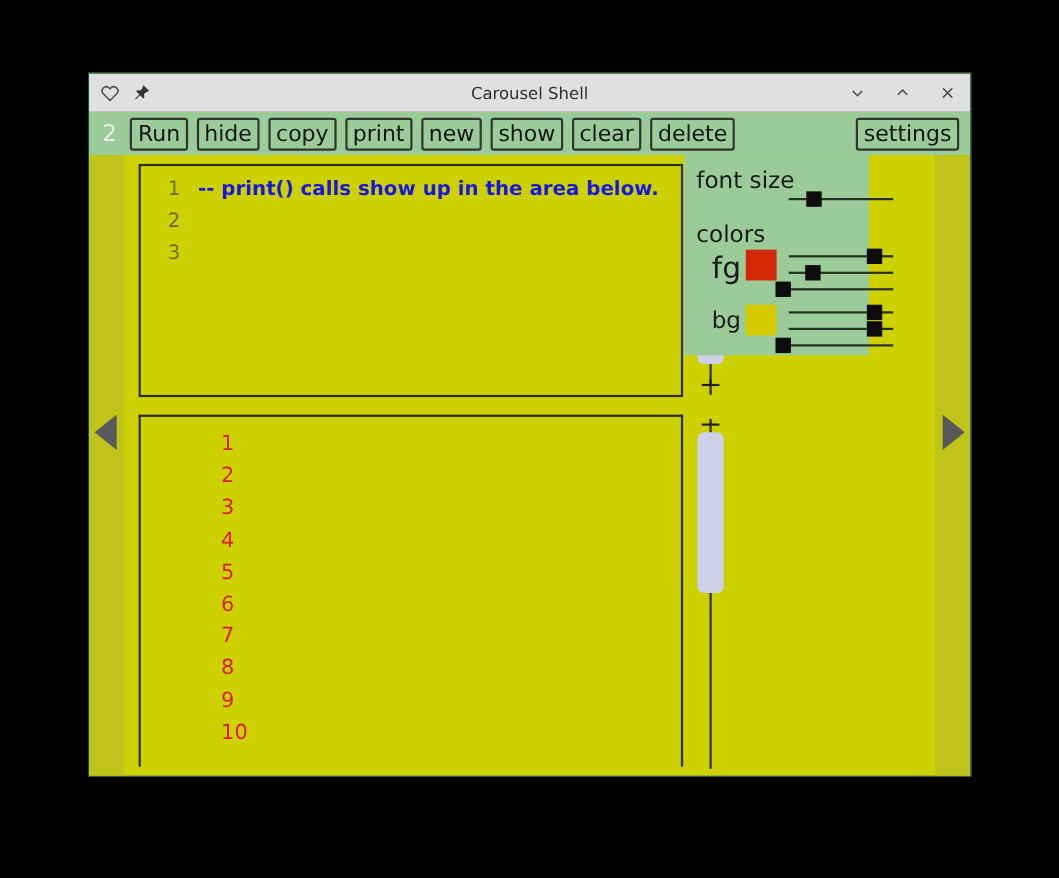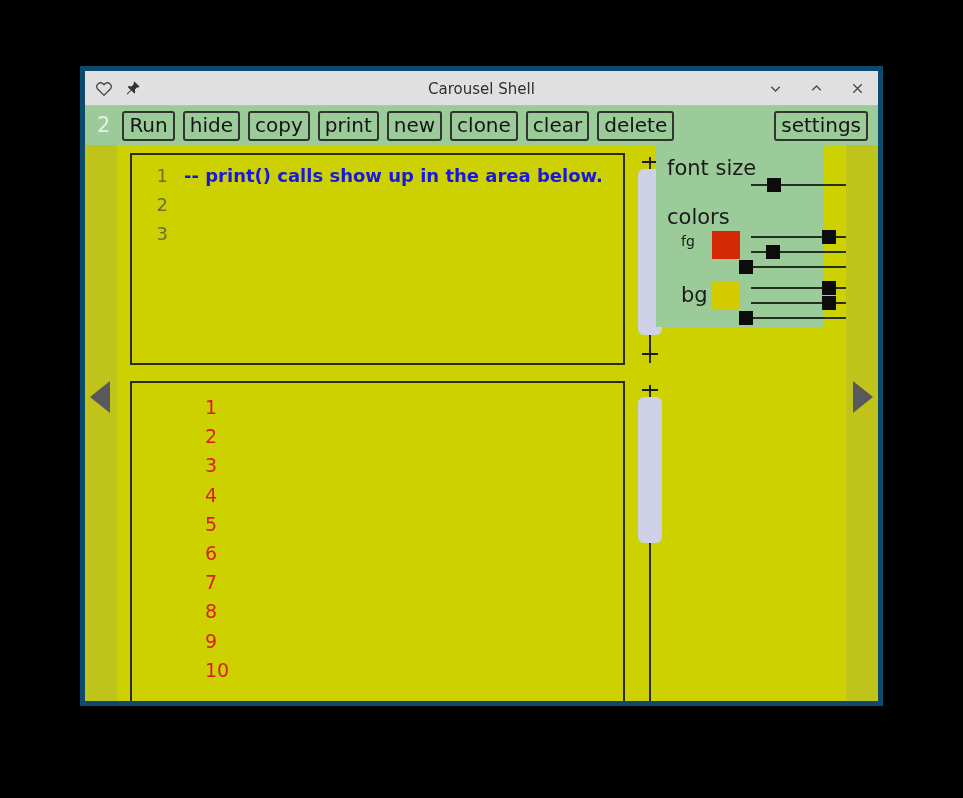--- a/index.html
+++ b/index.html
@@ -10,21 +10,21 @@
     font-family: "DejaVu Sans", sans-serif;
   }
   #root { position: relative; width: 963px; height: 798px; background: #000000; }
 
   
   .window {
     position: absolute;
     left: 80px; top: 66px;
     width: 803px; height: 640px;
     box-sizing: border-box;
-    border: 5px solid #0c4a6e;
+    border: 1px solid #0c4a6e;
     background: #cdd100;
     overflow: hidden;
   }
 
   
   .titlebar {
     position: relative;
     height: 35px;
     background: #e0e0e0;
     border-bottom: 1px solid #bdbdbd;
@@ -101,29 +101,29 @@
   .sbar { position: absolute; width: 2px; background: #2c2d10; }
   .sbar.edit { left: 564px; top: 18px; height: 200px; }
   .sbar.out  { left: 564px; top: 246px; height: 312px; }
   .sthumb { position: absolute; left: -11px; width: 24px; background: #ced0e8; border-radius: 6px; }
   .scap { position: absolute; left: -7px; width: 16px; height: 2px; background: #1d1d1d; }
   .scap .stick { position: absolute; left: 7px; top: -4px; width: 2px; height: 5px; background: #1d1d1d; }
 
   
   .settings {
     position: absolute;
-    left: 571px; top: 0px;
+    left: 541px; top: 0px;
     width: 168px; height: 182px;
     background: #9acb99;
     box-sizing: border-box;
   }
   .s-label { position: absolute; color: #1a1a1a; font-family: "DejaVu Sans", sans-serif; }
   .lbl-fontsize { left: 11px; top: 11px; font-size: 21px; }
   .lbl-colors   { left: 11px; top: 60px; font-size: 21px; }
-  .lbl-fg       { left: 25px; top: 88px; font-size: 14px; }
+  .lbl-fg       { left: 25px; top: 88px; font-size: 27px; }
   .lbl-bg       { left: 25px; top: 138px; font-size: 21px; }
   .swatch { position: absolute; width: 28px; height: 28px; }
   .sw-fg { left: 56px; top: 86px; background: #d42806; }
   .sw-bg { left: 56px; top: 136px; background: #d4cc00; }
   .slider { position: absolute; height: 2px; background: #24301f; }
   .knob { position: absolute; width: 14px; height: 14px; background: #0c0c0c; top: -6px; cursor: pointer; }
 </style>
 </head>
 <body>
 
@@ -163,21 +163,21 @@
       </div>
     </div>
 
     <div class="toolbar">
       <span class="tb-badge">2</span>
       <button class="tbtn">Run</button>
       <button class="tbtn">hide</button>
       <button class="tbtn">copy</button>
       <button class="tbtn">print</button>
       <button class="tbtn">new</button>
-      <button class="tbtn">clone</button>
+      <button class="tbtn">show</button>
       <button class="tbtn">clear</button>
       <button class="tbtn">delete</button>
       <span class="tb-spacer"></span>
       <button class="tbtn">settings</button>
     </div>
 
     <div class="wbody">
 
       <div class="side-strip left"></div>
       <div class="side-strip right"></div>

